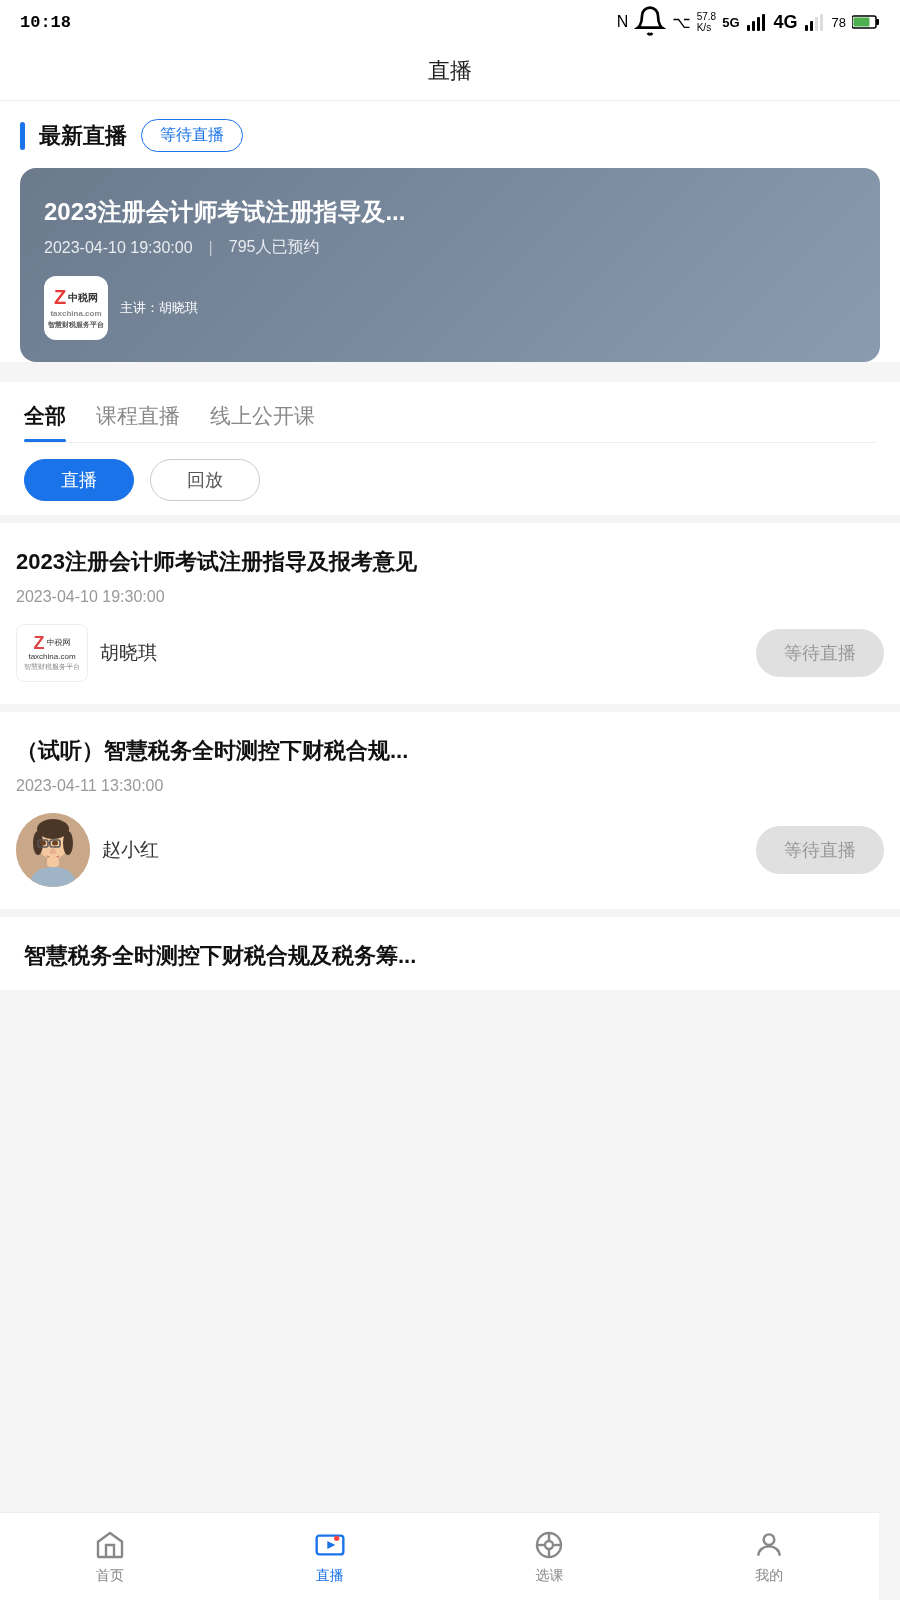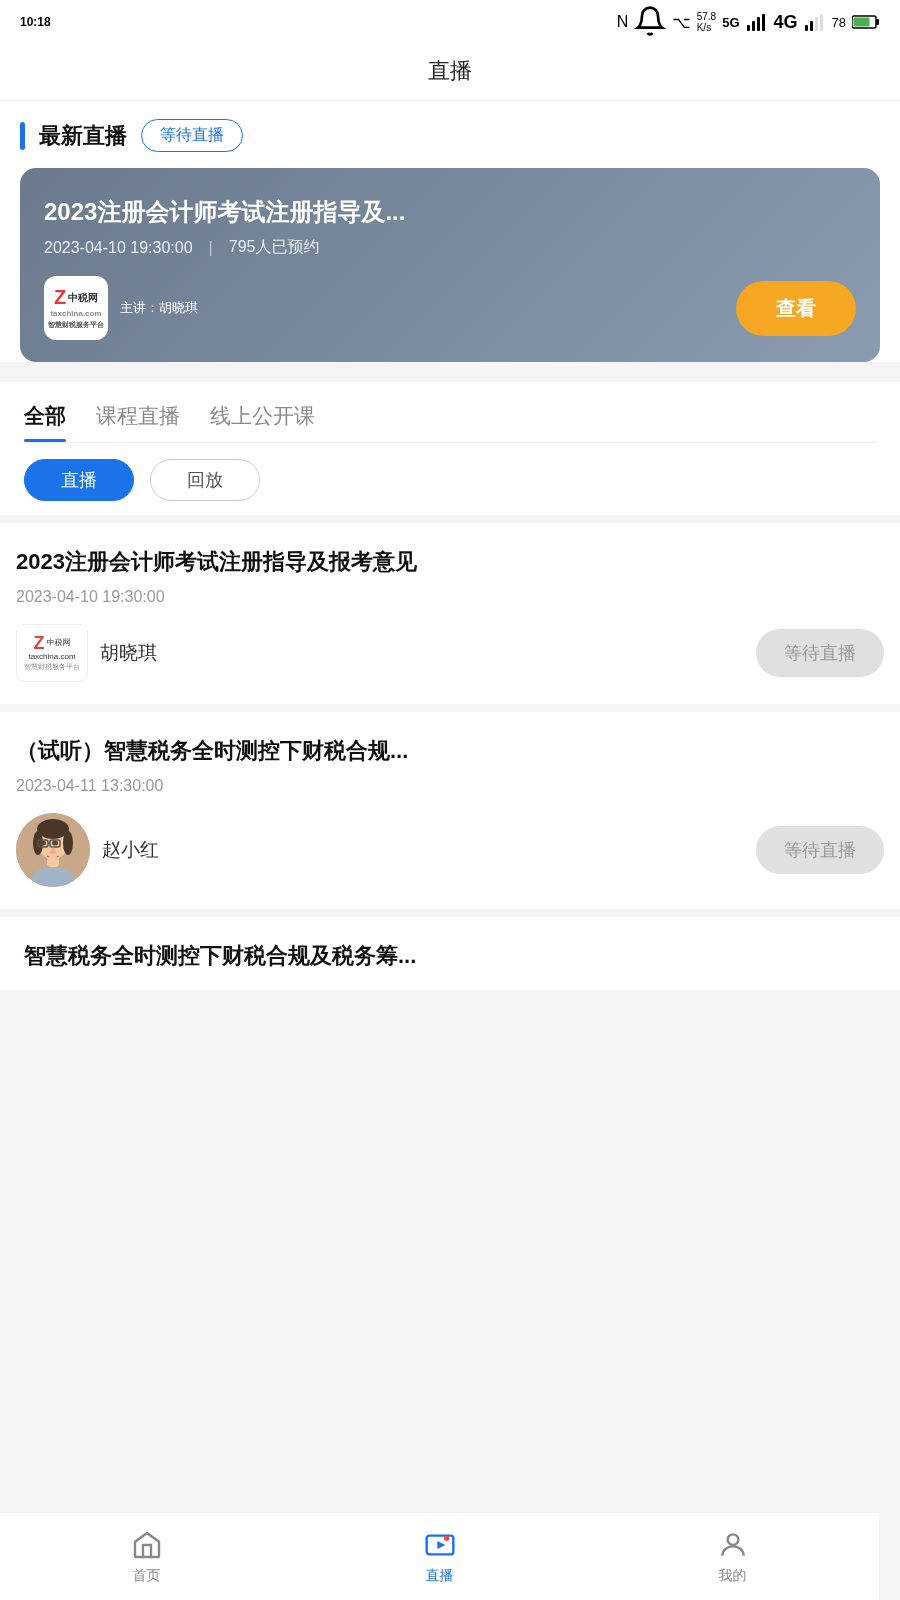--- a/index.html
+++ b/index.html
@@ -16,23 +16,24 @@
     
     .status-bar {
       background: #fff;
       display: flex;
       justify-content: space-between;
       align-items: center;
       padding: 8px 20px;
       height: 44px;
     }
     .status-left {
-      font-size: 12px;
+      font-size: 17px;
       font-weight: 600;
       color: #000;
+      font-family: Liberation Mono, monospace;
     }
     .status-right {
       display: flex;
       align-items: center;
       gap: 6px;
       font-size: 15px;
       color: #000;
     }
 
     
@@ -423,21 +424,20 @@
               <span style="color:#333;font-size:10px;font-weight:700;">中税网</span>
             </div>
             <div style="font-size:8px;color:#888;">taxchina.com</div>
             <div style="font-size:7px;color:#555;margin-top:2px;">智慧财税服务平台</div>
           </div>
         </div>
         <span class="featured-instructor-text">
           <span>主讲：</span><span>胡晓琪</span>
         </span>
       </div>
-      <button class="view-btn">查看</button>
     </div>
   </div>
 </div>
 
 <div class="tabs-section">
   <div class="main-tabs">
     <div class="main-tab active">
       <span>全部</span>
     </div>
     <div class="main-tab">
@@ -533,20 +533,31 @@
 
   <div class="nav-item">
     <svg class="icon-svg" viewBox="0 0 24 24" fill="none" stroke="#1a73e8" stroke-width="1.8">
       <rect x="2" y="5" width="20" height="14" rx="2"></rect>
       <polygon points="10 9 10 15 16 12" fill="#1a73e8" stroke="none"></polygon>
       <circle cx="17" cy="7" r="2" fill="#f44" stroke="none"></circle>
     </svg>
     <span class="nav-label active">直播</span>
   </div>
 
+  <div class="nav-item">
+    <svg class="icon-svg" viewBox="0 0 24 24" fill="none" stroke="#888" stroke-width="1.8">
+      <circle cx="12" cy="12" r="9"></circle>
+      <circle cx="12" cy="12" r="3"></circle>
+      <line x1="12" y1="3" x2="12" y2="9"></line>
+      <line x1="12" y1="15" x2="12" y2="21"></line>
+      <line x1="3" y1="12" x2="9" y2="12"></line>
+      <line x1="15" y1="12" x2="21" y2="12"></line>
+    </svg>
+    <span class="nav-label">选课</span>
+  </div>
 
   <div class="nav-item">
     <svg class="icon-svg" viewBox="0 0 24 24" fill="none" stroke="#888" stroke-width="1.8">
       <circle cx="12" cy="8" r="4"></circle>
       <path d="M4 20c0-4 3.6-7 8-7s8 3 8 7"></path>
     </svg>
     <span class="nav-label">我的</span>
   </div>
 </div>
 

